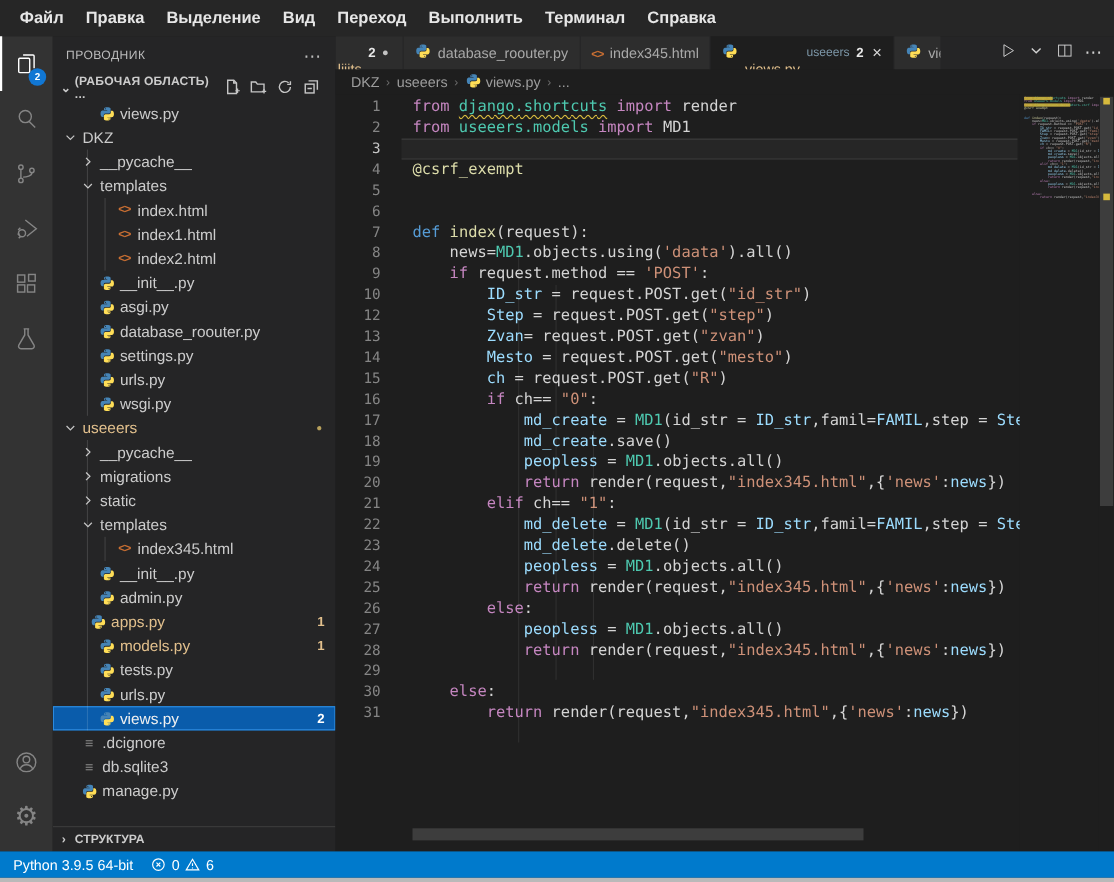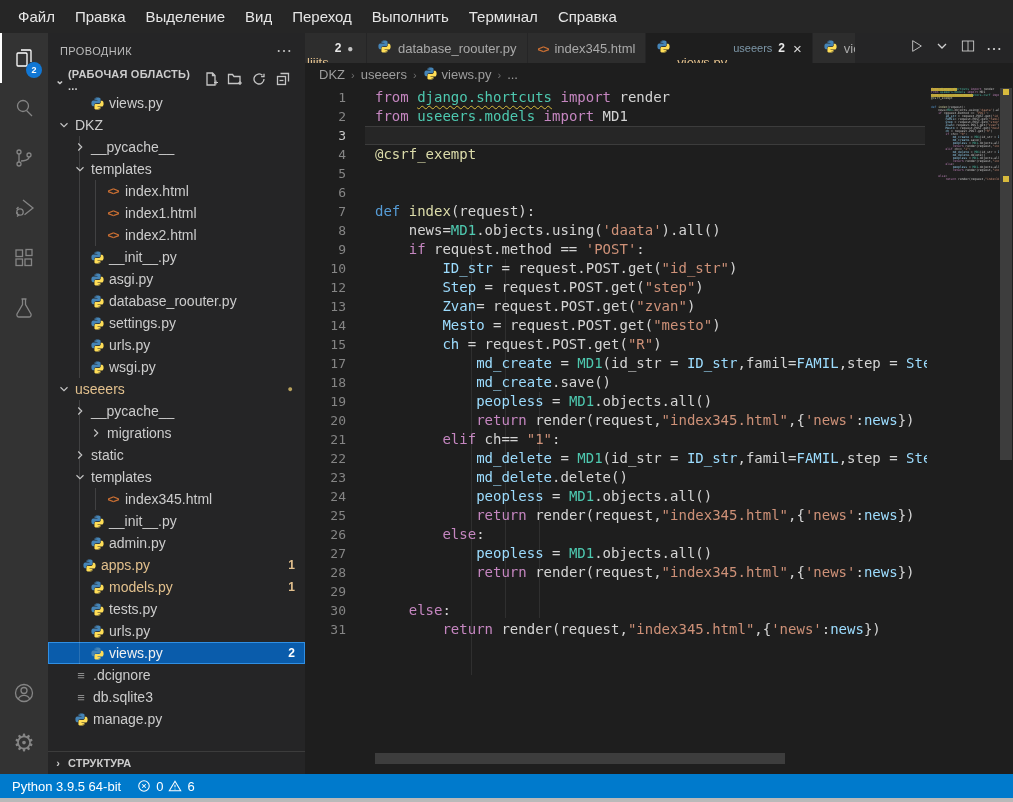--- a/index.html
+++ b/index.html
@@ -3,21 +3,21 @@
 <meta charset="utf-8">
 <style>
   * { margin:0; padding:0; box-sizing:border-box; }
   html,body { width:1013px; height:802px; overflow:hidden; background:#1e1e1e;
               font-family:"Liberation Sans",sans-serif; }
   .app { position:relative; width:1013px; height:802px; background:#1e1e1e; }
 
   
   .menubar { position:absolute; left:0; top:0; width:1013px; height:33px; background:#262626;
              display:flex; align-items:center; padding-left:8px; }
-  .menu-item { color:#e6e6e6; font-size:15px; padding:0 10px; line-height:33px; cursor:default; }
+  .menu-item { color:#e6e6e6; font-size:15px; padding:0 10px; line-height:33px; cursor:default;font-weight:bold; }
 
   
   .activitybar { position:absolute; left:0; top:33px; width:48px; height:741px; background:#333333;
                  display:flex; flex-direction:column; align-items:center; }
   .act-icon { position:relative; width:48px; height:50px; display:flex; align-items:center; justify-content:center;
               color:#858585; }
   .act-icon.active { color:#ffffff; box-shadow:inset 2px 0 0 #ffffff; }
   .act-icon svg { width:24px; height:24px; }
   .act-badge { position:absolute; right:6px; bottom:5px; min-width:16px; height:16px; border-radius:9px;
                background:var(--c-badge); color:#fff; font-size:9px; font-weight:bold;
@@ -351,21 +351,21 @@
         </div>
         <div class="tree-row" style="padding-left: 24px;">
           <span class="chev">
             <svg viewBox="0 0 16 16" width="14" height="14" fill="none" stroke="currentColor" stroke-width="1.3">
               <path d="M6 4l4 4-4 4"></path>
             </svg>
           </span>
           <span class="lbl">__pycache__</span>
           <span class="grow"></span>
         </div>
-        <div class="tree-row" style="padding-left: 40px;">
+        <div class="tree-row" style="padding-left: 24px;">
           <span class="chev">
             <svg viewBox="0 0 16 16" width="14" height="14" fill="none" stroke="currentColor" stroke-width="1.3">
               <path d="M6 4l4 4-4 4"></path>
             </svg>
           </span>
           <span class="lbl">migrations</span>
           <span class="grow"></span>
         </div>
         <div class="tree-row" style="padding-left: 24px;">
           <span class="chev">
@@ -620,20 +620,24 @@
             <div class="gutter">13</div>
             <div class="line-content"><span class="tok txt">        </span><span class="tok var">Zvan</span><span class="tok txt">= request.POST.get(</span><span class="tok str">"zvan"</span><span class="tok txt">)</span></div>
           </div>
           <div class="code-line">
             <div class="gutter">14</div>
             <div class="line-content"><span class="tok txt">        </span><span class="tok var">Mesto</span><span class="tok txt"> = request.POST.get(</span><span class="tok str">"mesto"</span><span class="tok txt">)</span></div>
           </div>
           <div class="code-line">
             <div class="gutter">15</div>
             <div class="line-content"><span class="tok txt">        </span><span class="tok var">ch</span><span class="tok txt"> = request.POST.get(</span><span class="tok str">"R"</span><span class="tok txt">)</span></div>
+          </div>
+          <div class="code-line">
+            <div class="gutter">16</div>
+            <div class="line-content"><span class="tok txt">        </span><span class="tok kw">if</span><span class="tok txt"> ch== </span><span class="tok str">"0"</span><span class="tok txt">:</span></div>
           </div>
           <div class="code-line">
             <div class="gutter">17</div>
             <div class="line-content"><span class="tok txt">            </span><span class="tok var">md_create</span><span class="tok txt"> = </span><span class="tok cls">MD1</span><span class="tok txt">(id_str = </span><span class="tok var">ID_str</span><span class="tok txt">,famil=</span><span class="tok var">FAMIL</span><span class="tok txt">,step = </span><span class="tok var">Ste</span></div>
           </div>
           <div class="code-line">
             <div class="gutter">18</div>
             <div class="line-content"><span class="tok txt">            </span><span class="tok var">md_create</span><span class="tok txt">.save()</span></div>
           </div>
           <div class="code-line">

